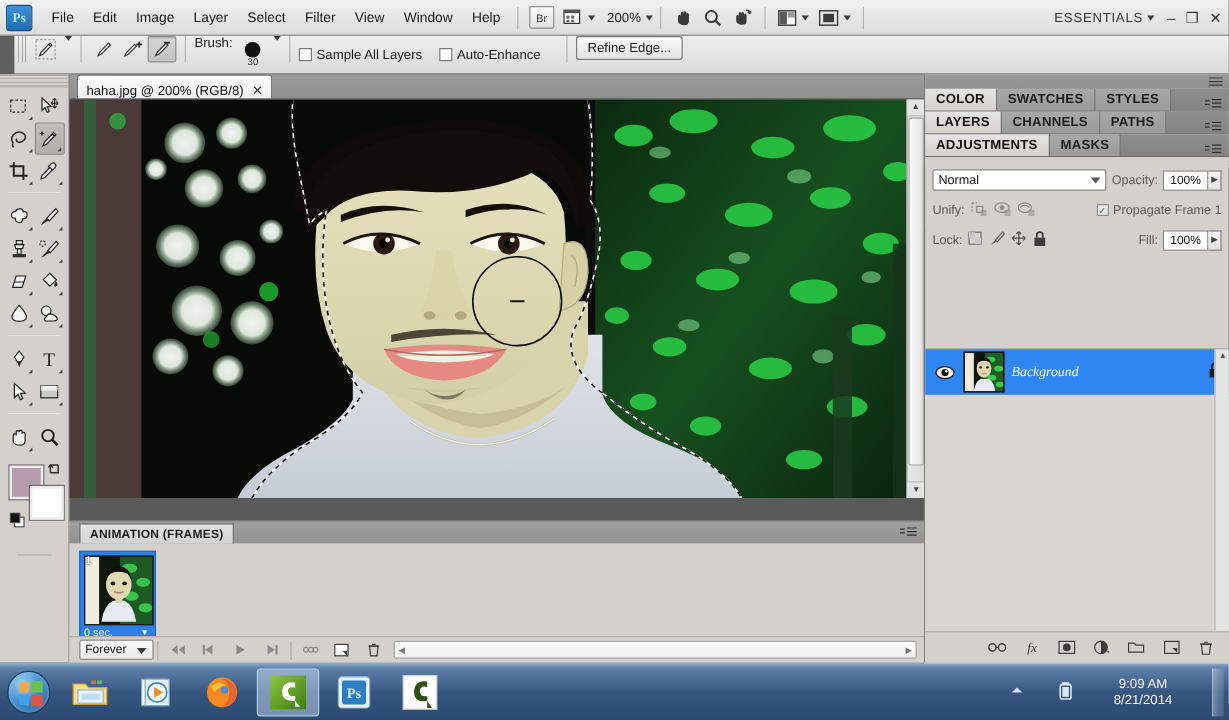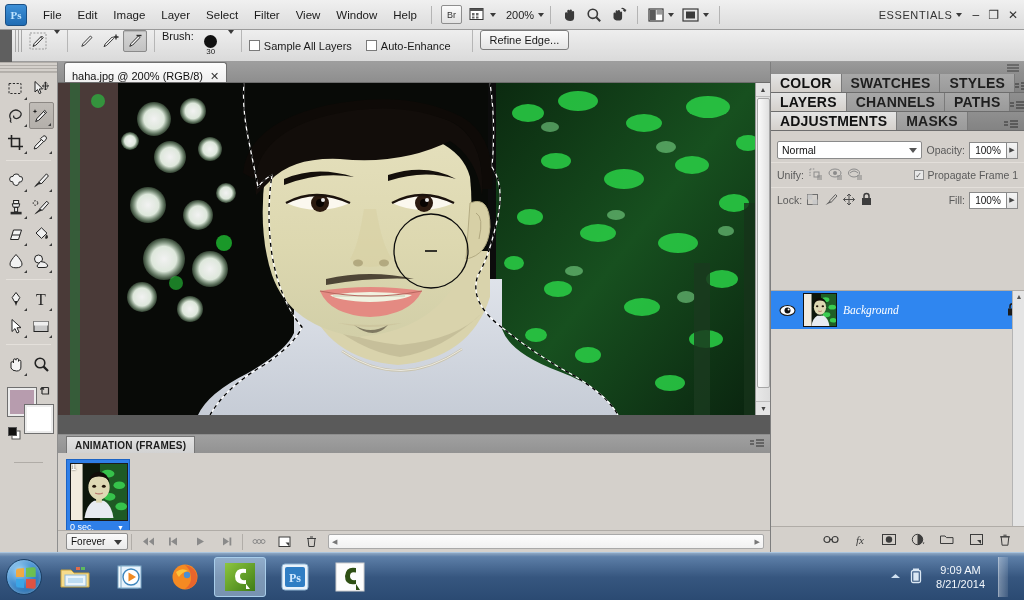--- a/index.html
+++ b/index.html
@@ -172,21 +172,21 @@
     border:1px solid #a9a9a9;border-radius:2px;display:flex;align-items:center;justify-content:space-between;
     padding:0 3px;font-size:7px;color:#777; }
 
   
   .rightdock { position:absolute;left:770px;top:62px;width:254px;height:490px;
     background:#d4d0cb;border-left:1px solid #7e7e7e; }
   .dockgrip { height:12px;background:linear-gradient(#9a9a9a,#8e8e8e);
     display:flex;align-items:center;justify-content:flex-end;padding-right:5px;color:#2b2b2b;font-size:8px; }
   .paneltabs { height:19px;background:linear-gradient(#8f8f8f,#838383);display:flex;align-items:flex-end;
     border-bottom:1px solid #6d6d6d; }
-  .ptab { height:18px;padding:0 9px;font-size:14px;font-weight:bold;color:#1e1e1e;letter-spacing:.2px;
+  .ptab { height:18px;padding:0 9px;font-size:11px;font-weight:bold;color:#1e1e1e;letter-spacing:.2px;
     display:flex;align-items:center;background:linear-gradient(#a8a8a8,#9a9a9a);
     border-right:1px solid #7a7a7a; }
   .ptab.active { background:linear-gradient(#e5e5e5,#d4d0cb);color:#111; }
   .ptab-menu { margin-left:auto;padding-right:6px;color:#2c2c2c;font-size:9px;display:flex;align-items:center; }
   .panel-strip { height:8px;background:#d4d0cb; }
 
   .lp-row { display:flex;align-items:center;height:22px;padding:0 6px;gap:4px; }
   .blend-sel { flex:1;height:18px;background:#fff;border:1px solid #8a8a8a;border-radius:2px;
     font-size:10.5px;color:#111;display:flex;align-items:center;padding-left:4px;position:relative; }
   .blend-sel .caret2 { position:absolute;right:4px;top:6px;width:0;height:0;
@@ -224,21 +224,21 @@
   .orb:after{content:"";position:absolute;left:8px;top:8px;width:20px;height:20px;border-radius:2px;
     background:
       linear-gradient(#f6a93b,#f6a93b) 0 0/9px 9px no-repeat,
       linear-gradient(#6fc24a,#6fc24a) 11px 0/9px 9px no-repeat,
       linear-gradient(#3ba7e8,#3ba7e8) 0 11px/9px 9px no-repeat,
       linear-gradient(#e8503b,#e8503b) 11px 11px/9px 9px no-repeat;
     opacity:.95;transform:perspective(24px) rotateY(-12deg);}
   .tb-item { width:52px;height:40px;margin-left:3px;display:flex;align-items:center;justify-content:center;
     border:1px solid transparent;border-radius:3px; }
   .tb-item.active { border-color:#a8cdea;background:rgba(210,232,248,.46); }
-  .tray { margin-left:auto;display:flex;align-items:center;gap:7px;padding-right:16px;color:#eaf2fa; }
+  .tray { margin-left:auto;display:flex;align-items:center;gap:27px;padding-right:4px;color:#eaf2fa; }
   .clock { text-align:center;font-size:11px;line-height:14px;color:#f2f7fc;padding:0 6px; }
   .showdesk { width:10px;height:40px;background:linear-gradient(to right,rgba(255,255,255,.32),rgba(255,255,255,.1));
     border-left:1px solid rgba(255,255,255,.45); }
 </style>
 </head>
 <body>
 
 <div id="app">
 
   <div class="menubar">

